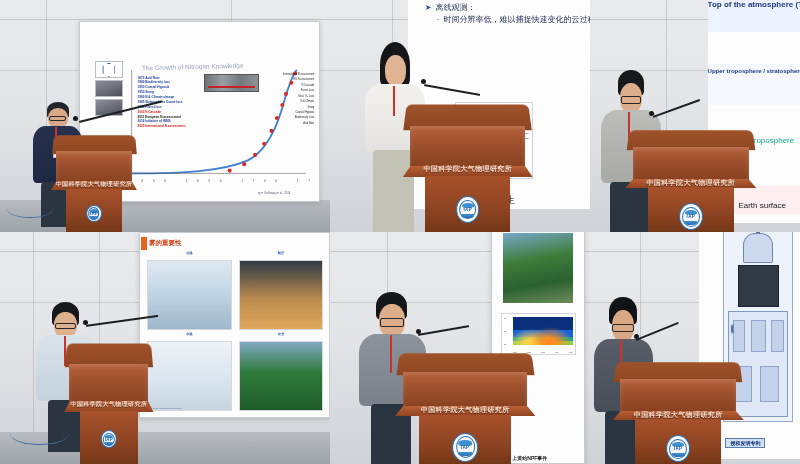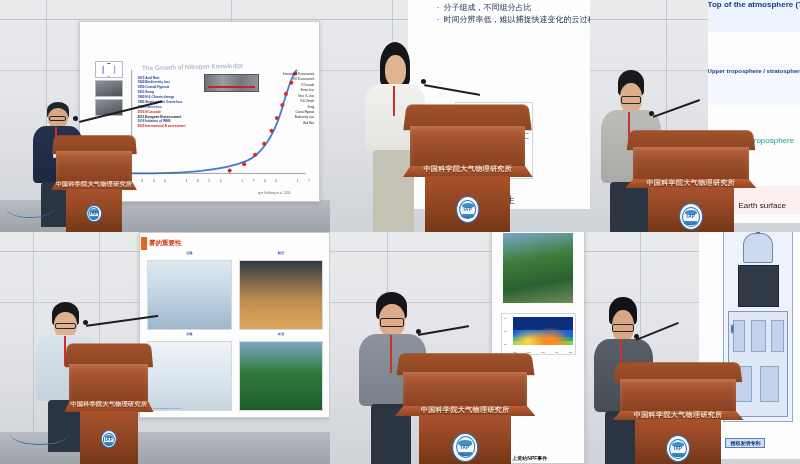--- a/index.html
+++ b/index.html
@@ -409,21 +409,21 @@
     <div class="cable" style="left:2%;bottom:6%;width:14%;height:8%;"></div>
   </div>
 
   <div class="panel">
     <div class="wall"></div>
     <div class="wall-seam" style="left:24%"></div>
 
     <div class="screen" style="left:30%;top:-2%;width:72%;height:92%;border:none;box-shadow:none;">
       <div class="screen-inner">
         <div class="s2-bullets">
-          <div style="padding-left:12px"><span class="b">·</span><span>分子组成，不同组分占比</span></div>
+          <div><span class="b">➤</span><span>离线观测：</span></div>
           <div style="padding-left:12px"><span class="b">·</span><span>时间分辨率低，难以捕捉快速变化的云过程</span></div>
         </div>
 
         <div class="s2-chart">
           <div class="s2-yaxis">Mass concentration</div>
           <div class="s2-bars">
             <div class="s2-bar">
                 <div class="seg-g" style="height:8%"></div>
                 <div class="seg-y" style="height:5%"></div>
                 <div class="seg-b" style="height:47%"></div>

